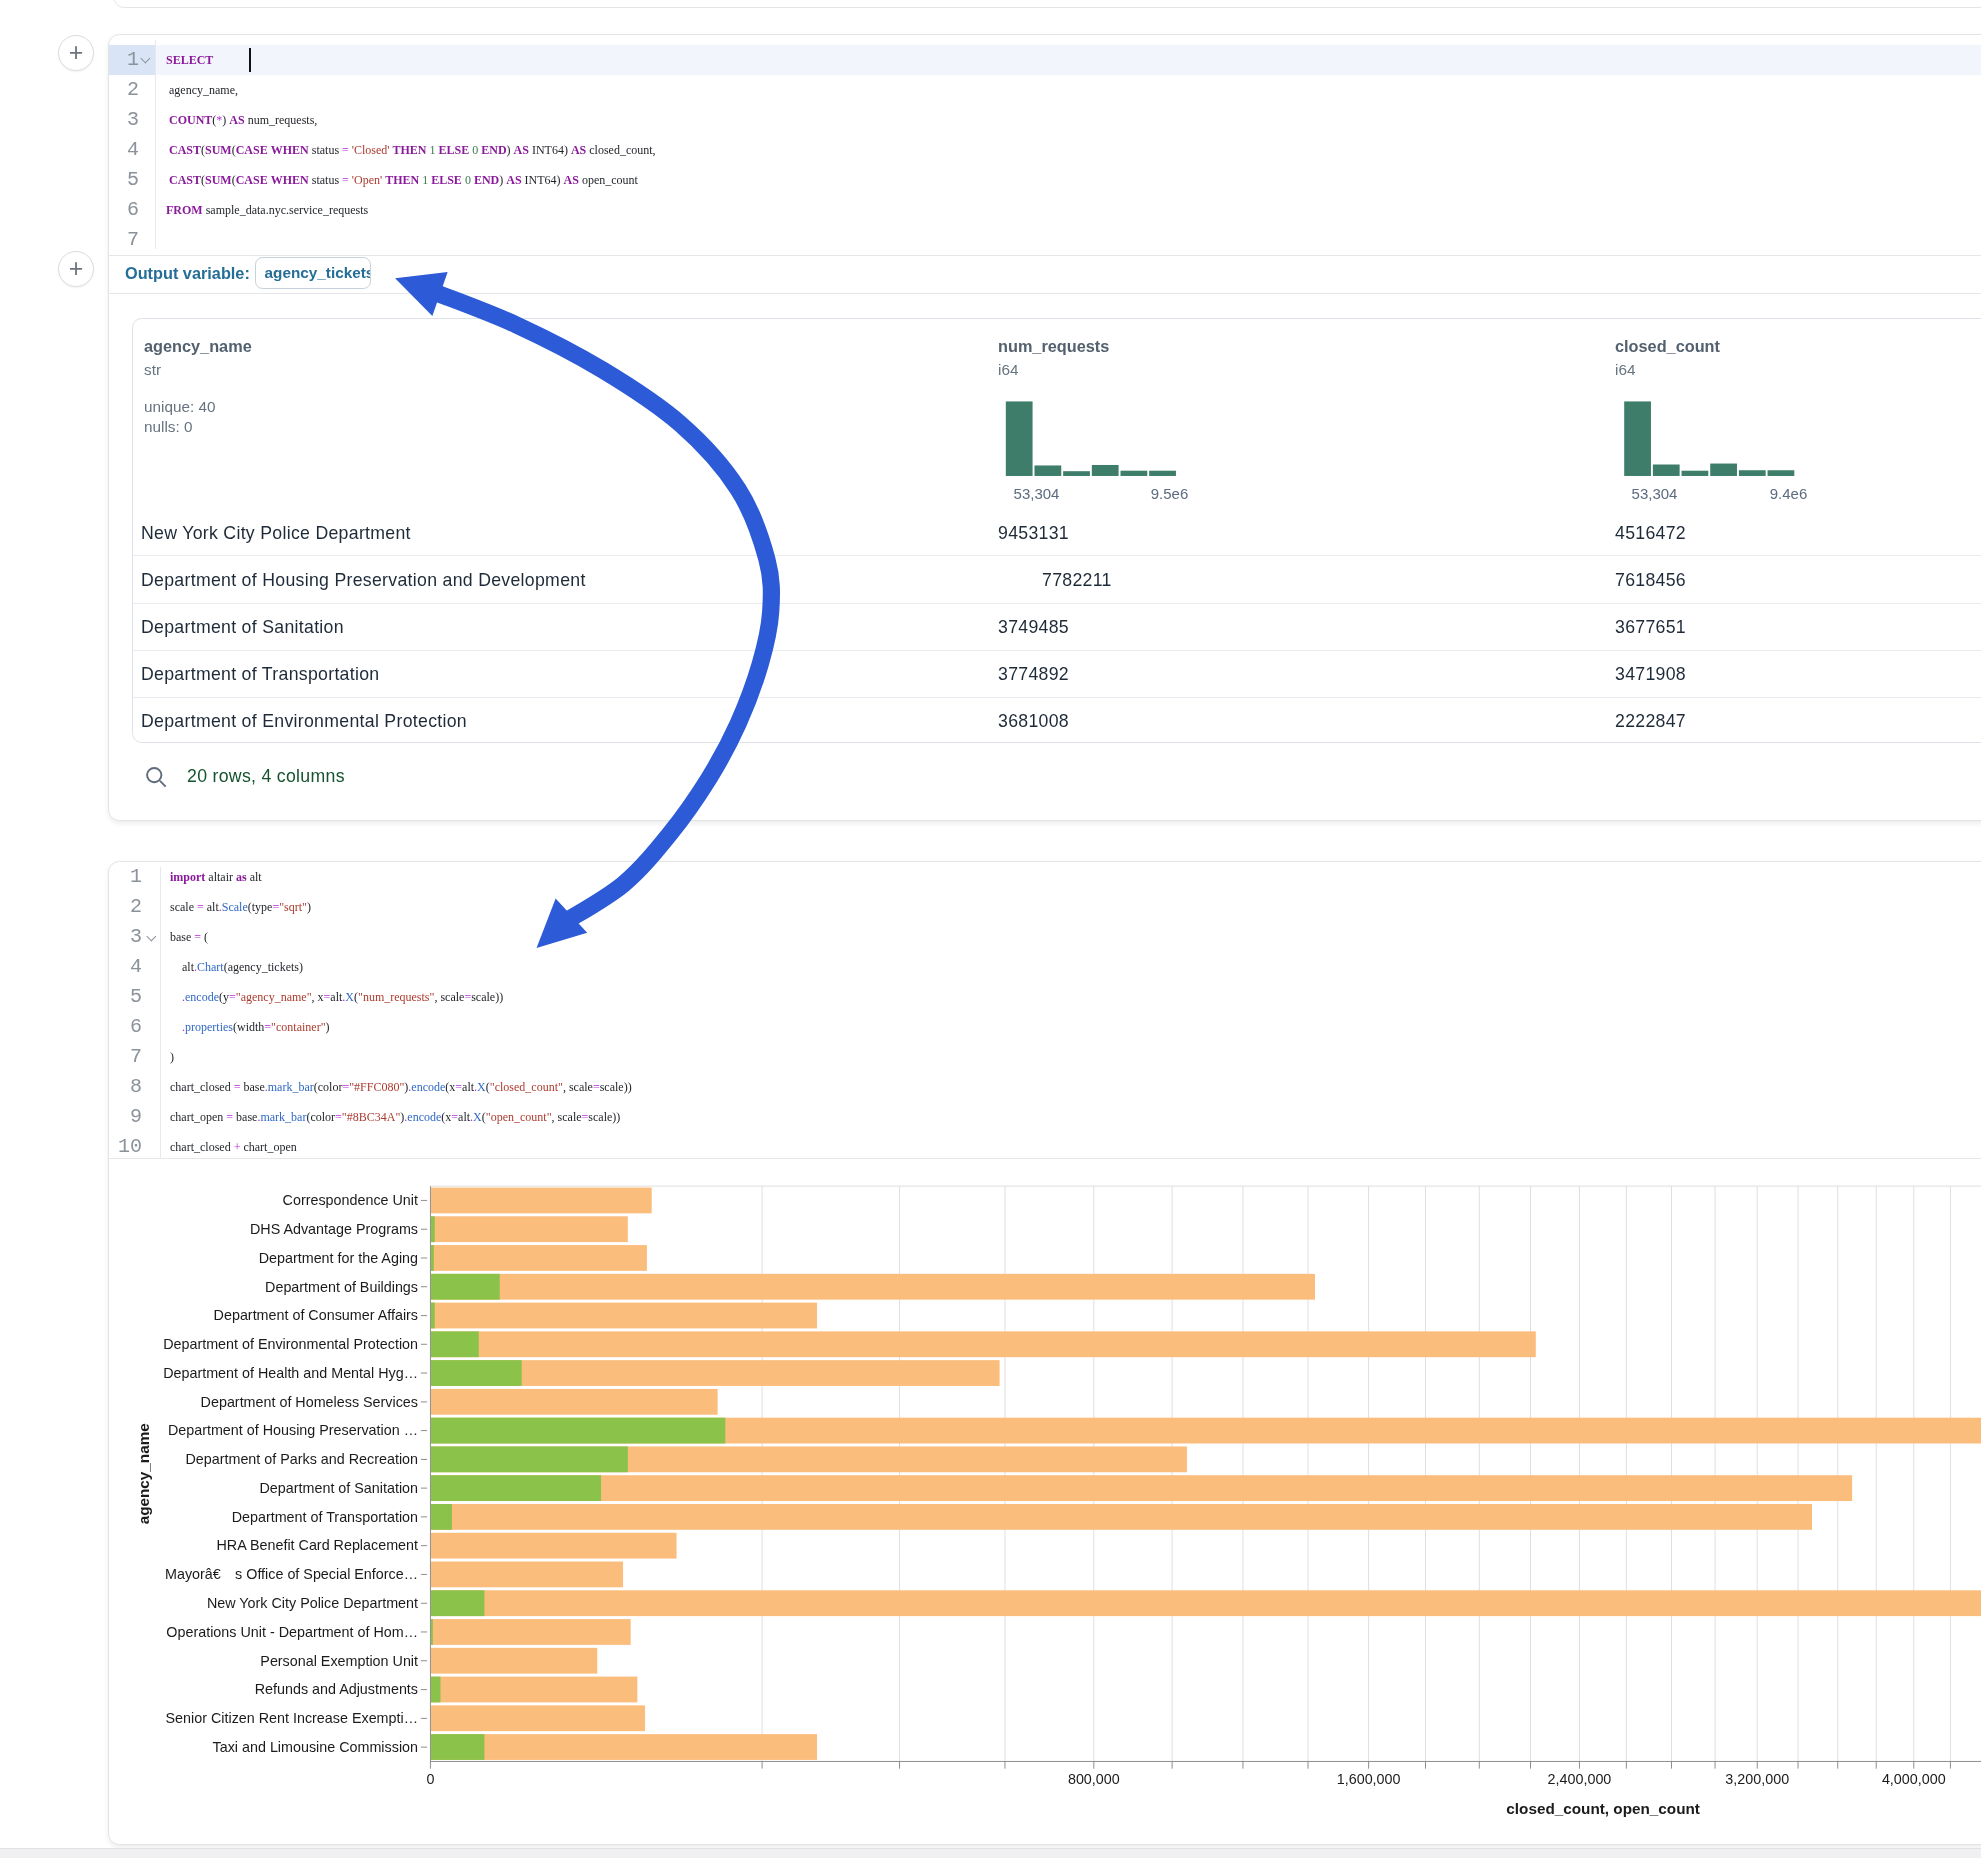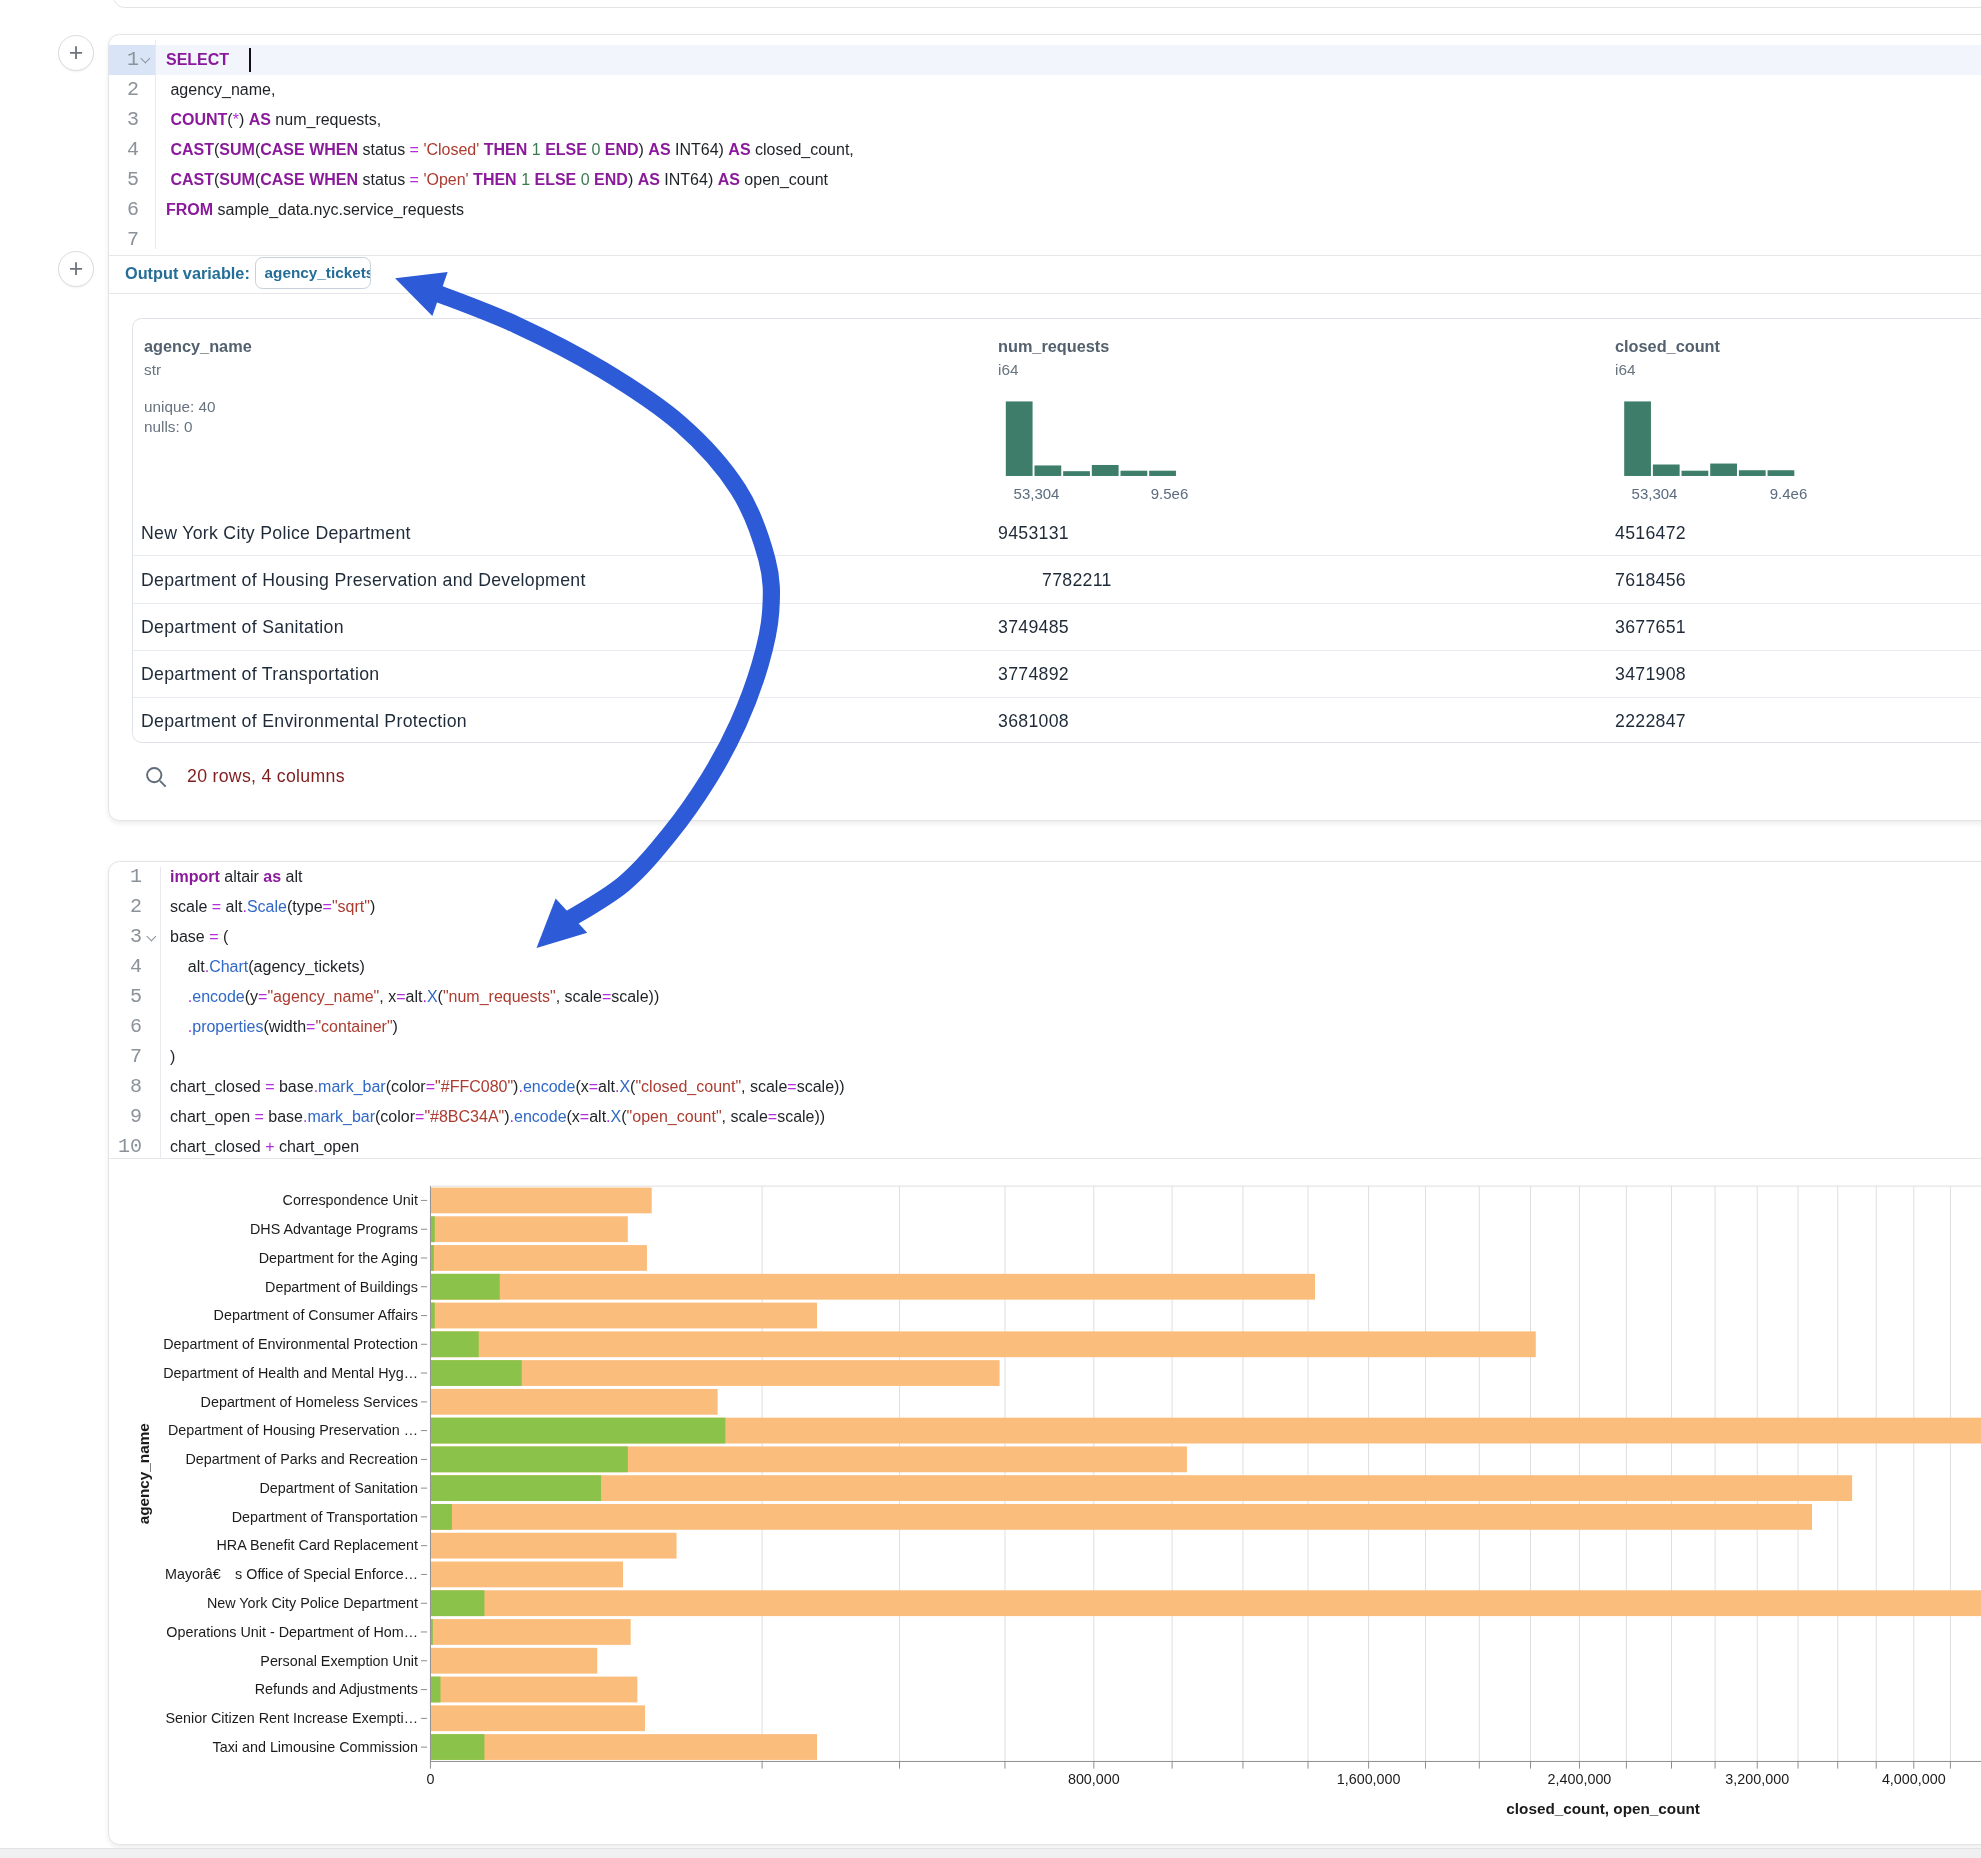--- a/index.html
+++ b/index.html
@@ -1,19 +1,19 @@
 <!DOCTYPE html>
 <html><head><meta charset="utf-8"><style>
 *{margin:0;padding:0;box-sizing:border-box}
 html,body{width:1982px;height:1858px;background:#ffffff;font-family:"Liberation Sans",sans-serif}
 #page{position:relative;width:1982px;height:1858px;overflow:hidden}
 .abs{position:absolute}
 .cell{position:absolute;left:108px;width:1902px;background:#fff;border:1px solid #E3E4E8;border-radius:11.5px;box-shadow:0 2.9px 5.7px rgba(30,30,40,0.07)}
 .plus{position:absolute;left:58px;width:36px;height:36px;border-radius:50%;background:#fff;border:1px solid #DBDCE0;box-shadow:0 1px 1.9px rgba(0,0,0,0.05);color:#6E757E;font-size:25px;line-height:32.5px;text-align:center;font-weight:400}
-.codeline{position:absolute;font-family:Liberation Sans, sans-serif;font-size:16px;line-height:30px;height:30px;white-space:pre;color:#1E2126}
+.codeline{position:absolute;font-family:Liberation Serif, serif;font-size:12px;line-height:30px;height:30px;white-space:pre;color:#1E2126}
 .gnum{position:absolute;font-family:"Liberation Mono",monospace;font-size:20px;line-height:30px;height:30px;color:#8B929A;text-align:right}
 .kw{color:#8A1A9B;font-weight:bold}
 .op{color:#B42CDB}
 .fn{color:#3068C5}
 .st{color:#AC3B30}
 .nu{color:#3A7A4D}
 .chev{position:absolute;width:9.6px;height:9.6px}
 .chev:after{content:"";position:absolute;left:1px;top:0px;width:5.7px;height:5.7px;border-right:1.7px solid #8C939B;border-bottom:1.7px solid #8C939B;transform:rotate(45deg)}
 .hdr{position:absolute;font-size:16.3px;font-weight:bold;color:#53616F;line-height:21px}
 .sub{position:absolute;font-size:15.3px;color:#67747F;line-height:20px}
@@ -83,21 +83,21 @@
 <div class="rowtxt" style="left:1615px;top:616px">3677651</div>
 <div class="sep" style="left:133px;top:650px;width:1862px"></div>
 <div class="rowtxt" style="left:141px;top:663px">Department of Transportation</div>
 <div class="rowtxt" style="left:998px;top:663px">3774892</div>
 <div class="rowtxt" style="left:1615px;top:663px">3471908</div>
 <div class="sep" style="left:133px;top:697px;width:1862px"></div>
 <div class="rowtxt" style="left:141px;top:710px">Department of Environmental Protection</div>
 <div class="rowtxt" style="left:998px;top:710px">3681008</div>
 <div class="rowtxt" style="left:1615px;top:710px">2222847</div>
 
-<div class="abs" style="left:187px;top:766px;font-size:17.7px;letter-spacing:0.3px;color:#7f1d1d;line-height:21px">20 rows, 4 columns</div>
+<div class="abs" style="left:187px;top:766px;font-size:17.7px;letter-spacing:0.3px;color:#14532d;line-height:21px">20 rows, 4 columns</div>
 
 <div class="cell" style="top:861px;height:984px"></div>
 <div class="abs" style="left:160px;top:867px;width:1px;height:291px;background:#E8E9EC"></div>
 <div class="gnum" style="left:108px;top:862px;width:34px">1</div>
 <div class="gnum" style="left:108px;top:892px;width:34px">2</div>
 <div class="gnum" style="left:108px;top:922px;width:34px">3</div>
 <div class="gnum" style="left:108px;top:952px;width:34px">4</div>
 <div class="gnum" style="left:108px;top:982px;width:34px">5</div>
 <div class="gnum" style="left:108px;top:1012px;width:34px">6</div>
 <div class="gnum" style="left:108px;top:1042px;width:34px">7</div>

